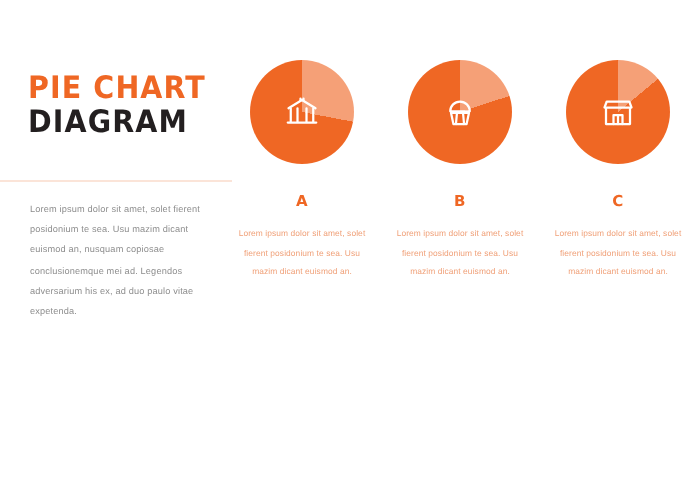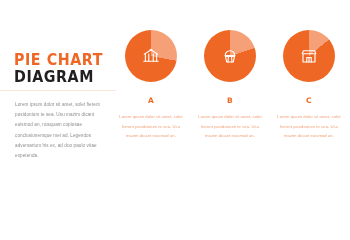--- a/index.html
+++ b/index.html
@@ -19,21 +19,20 @@
     inset: 0;
     background: #ffffff;
   }
 
   
   .left-col {
     position: absolute;
     left: 14px;
     top: 36px;
     width: 104px;
-    margin-top: 16px;
   }
   .title-block {
     line-height: 1.06;
   }
   .title-line1 {
     font-family: "DejaVu Sans", sans-serif;
     font-size: 15.5px;
     font-weight: bold;
     letter-spacing: 0.6px;
     color: #ef6724;

